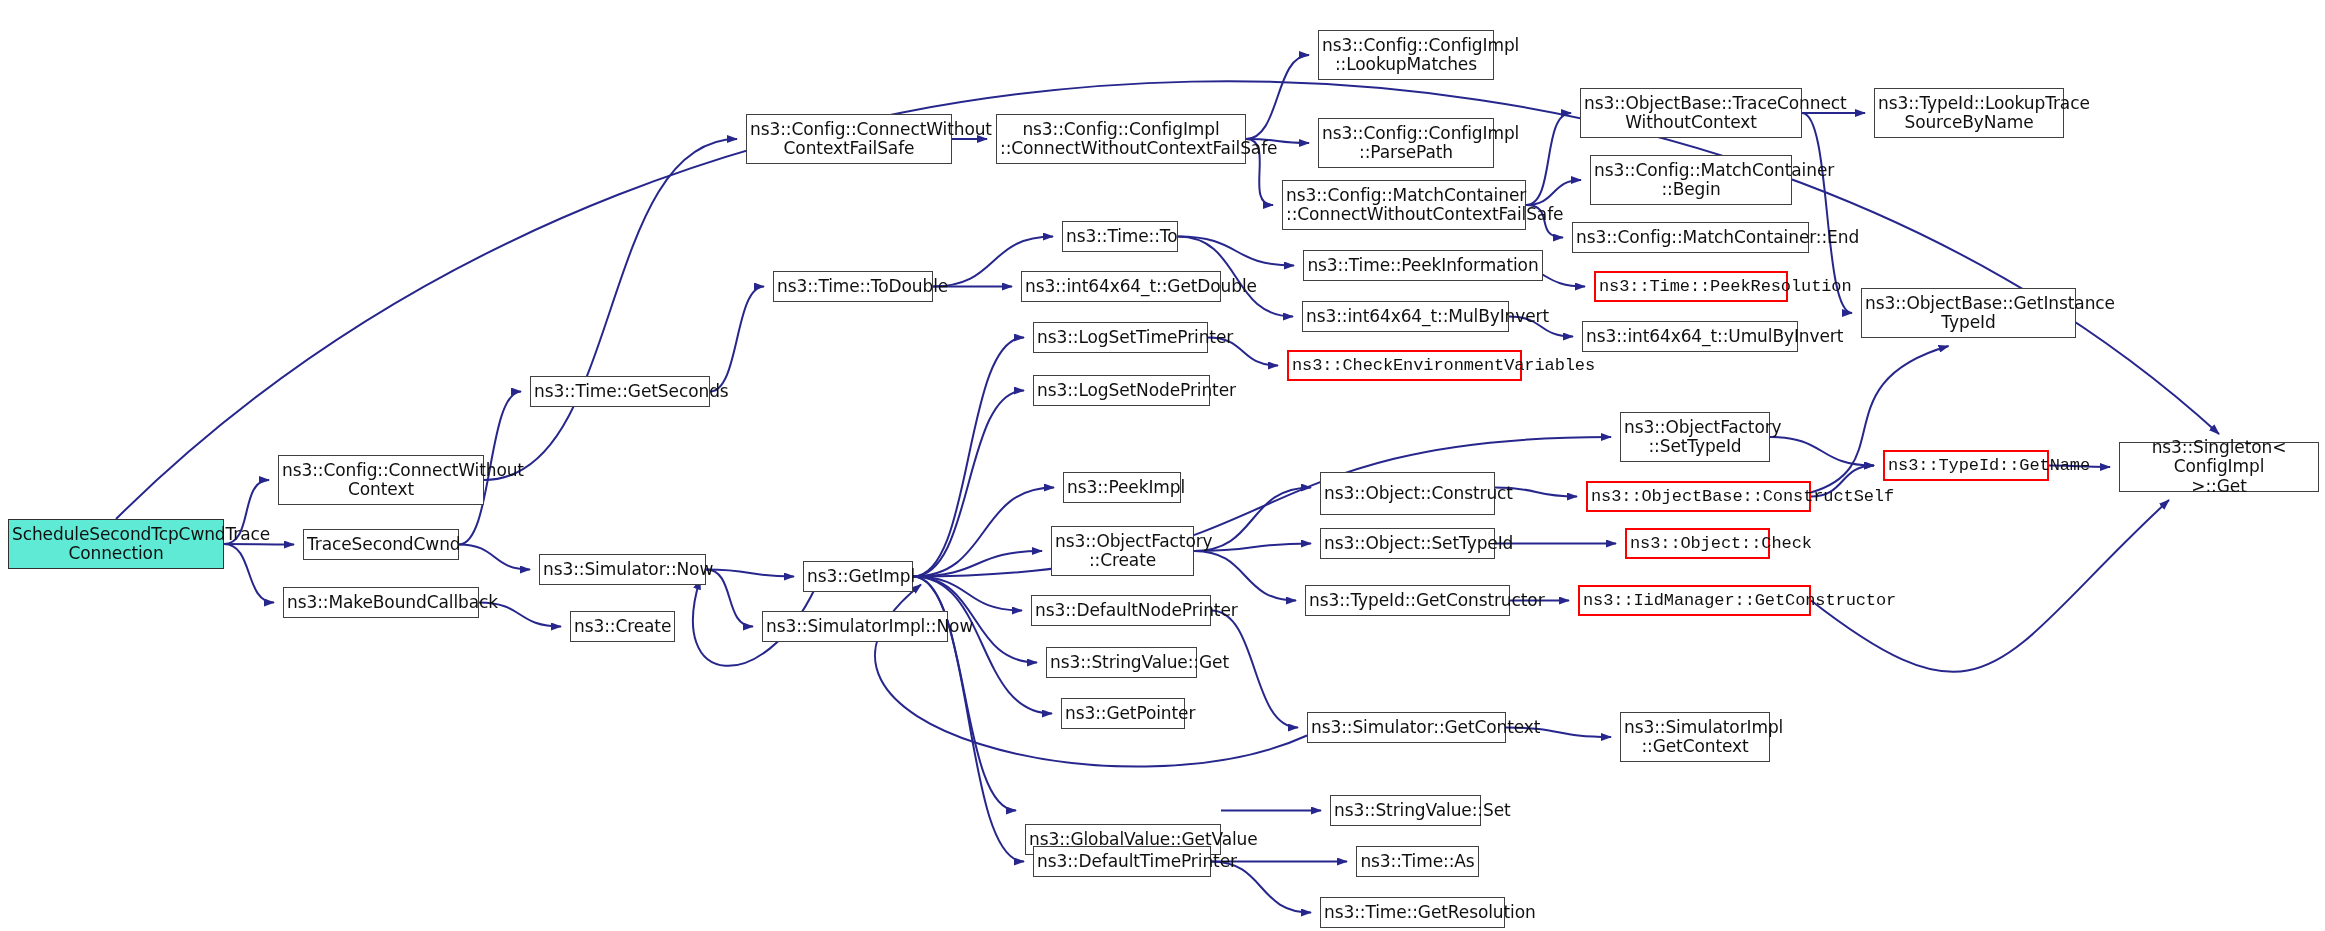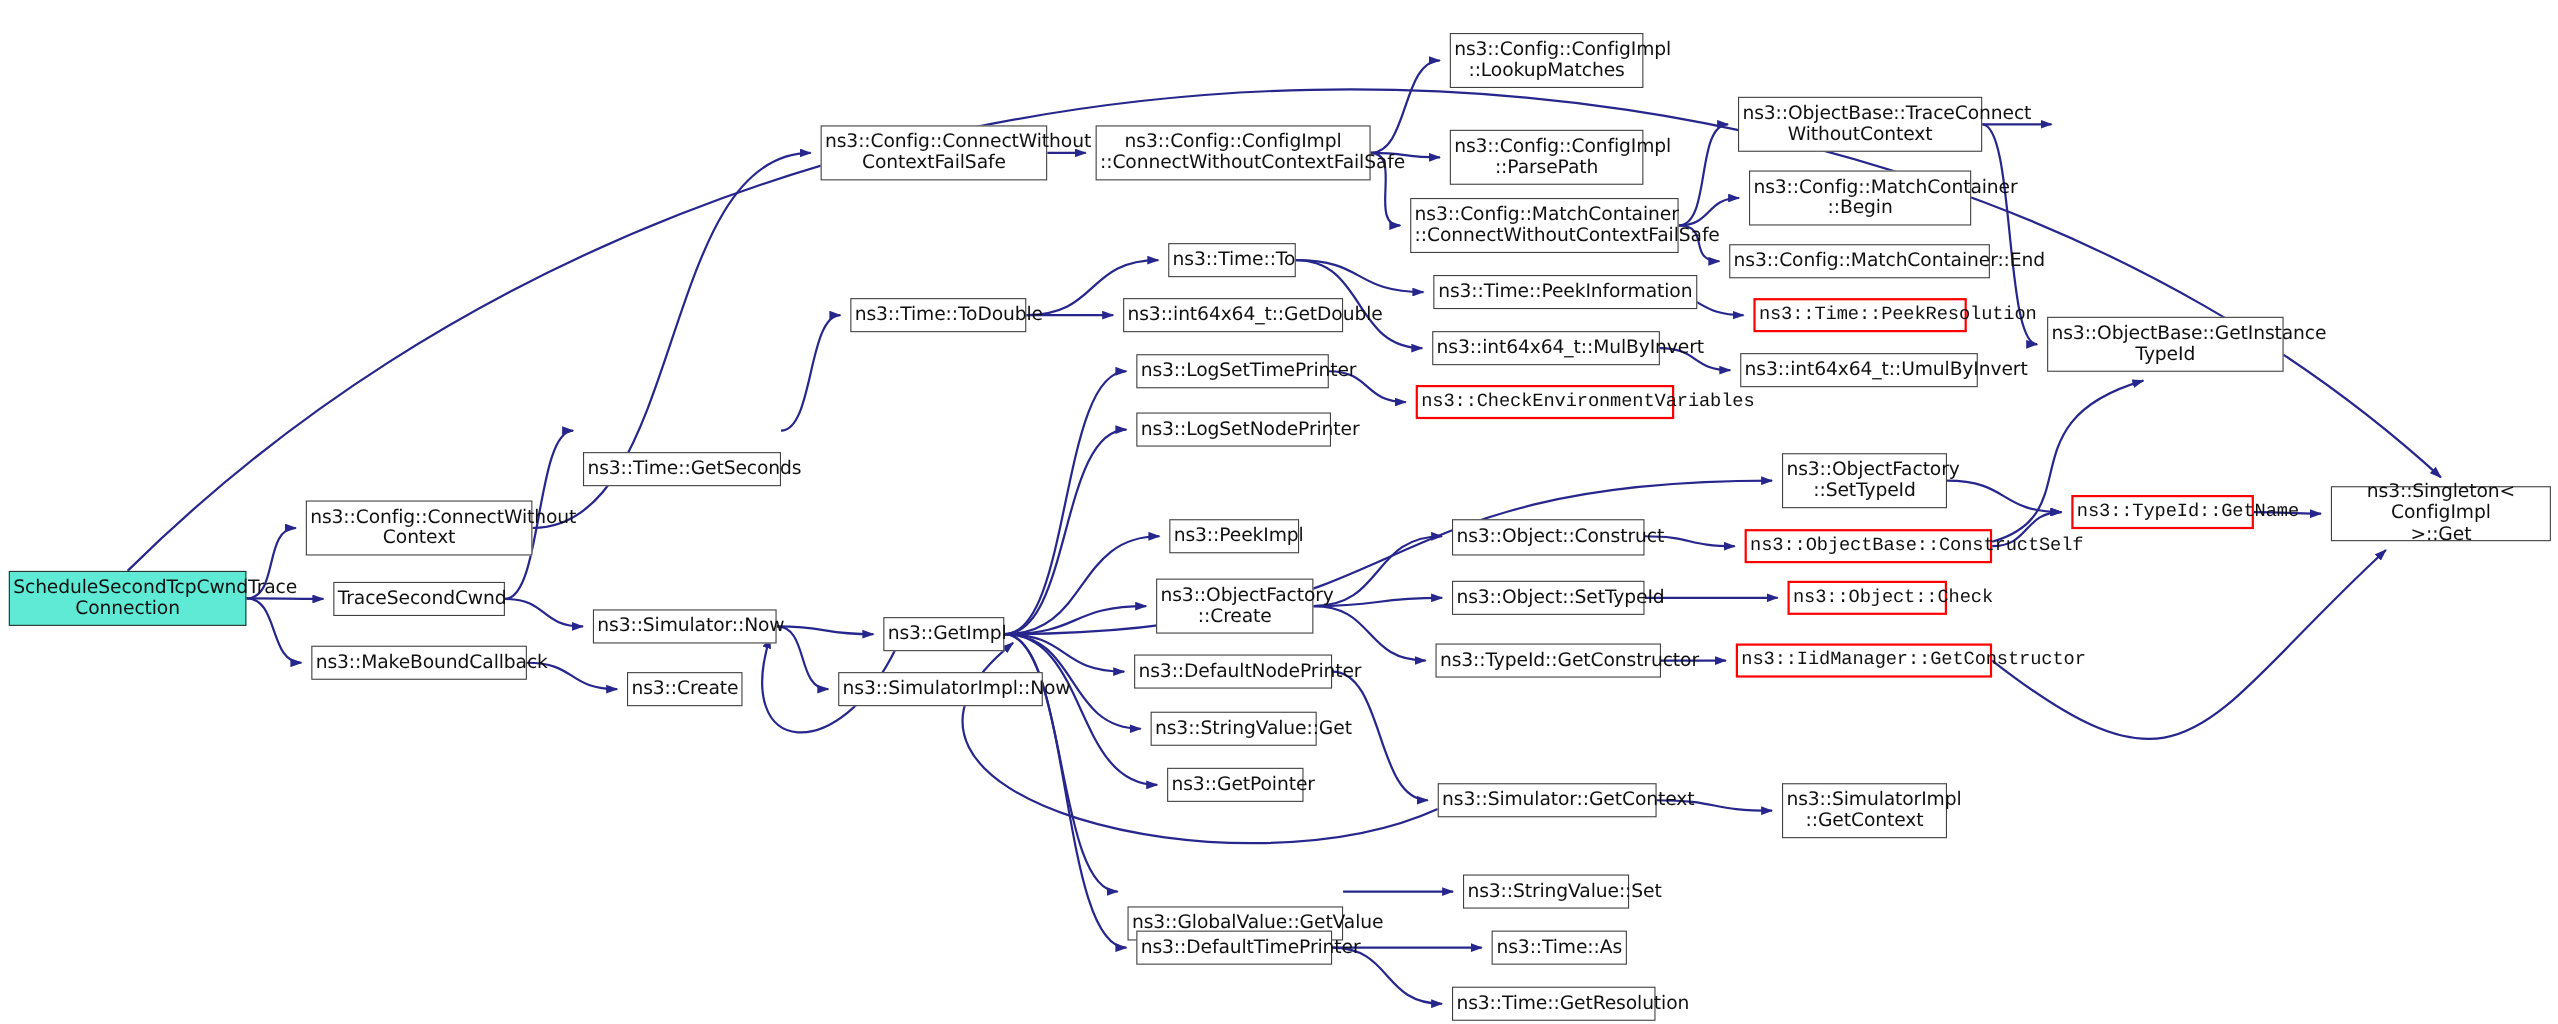--- a/index.html
+++ b/index.html
@@ -114,21 +114,21 @@
         <path d="M 1307 735.5 C 1127 817.5, 743 726.5, 921 584.5" marker-end="url(#ah)"></path>
         <path d="M 815 588.5 C 763 696.5, 666 689.5, 700 579.5" marker-end="url(#ah)"></path>
       </g>
   </svg>
 <div class="node highlight" style="left: 8px; top: 519px; width: 216px; height: 50px;"><span>ScheduleSecondTcpCwndTrace
 Connection</span></div>
     <div class="node" style="left: 278px; top: 455px; width: 206px; height: 50px;"><span>ns3::Config::ConnectWithout
 Context</span></div>
     <div class="node" style="left: 303px; top: 529px; width: 156px; height: 31px;"><span>TraceSecondCwnd</span></div>
     <div class="node" style="left: 283px; top: 587px; width: 196px; height: 31px;"><span>ns3::MakeBoundCallback</span></div>
-    <div class="node" style="left: 530px; top: 376px; width: 180px; height: 31px; margin-top: 35px;"><span>ns3::Time::GetSeconds</span></div>
+    <div class="node" style="left: 530px; top: 376px; width: 180px; height: 31px;"><span>ns3::Time::GetSeconds</span></div>
     <div class="node" style="left: 539px; top: 554px; width: 167px; height: 31px;"><span>ns3::Simulator::Now</span></div>
     <div class="node" style="left: 570px; top: 611px; width: 105px; height: 31px;"><span>ns3::Create</span></div>
     <div class="node" style="left: 746px; top: 114px; width: 206px; height: 50px;"><span>ns3::Config::ConnectWithout
 ContextFailSafe</span></div>
     <div class="node" style="left: 773px; top: 271px; width: 160px; height: 31px;"><span>ns3::Time::ToDouble</span></div>
     <div class="node" style="left: 803px; top: 561px; width: 110px; height: 31px;"><span>ns3::GetImpl</span></div>
     <div class="node" style="left: 762px; top: 611px; width: 186px; height: 31px;"><span>ns3::SimulatorImpl::Now</span></div>
     <div class="node" style="left: 996px; top: 114px; width: 250px; height: 50px;"><span>ns3::Config::ConfigImpl
 ::ConnectWithoutContextFailSafe</span></div>
     <div class="node" style="left: 1062px; top: 221px; width: 116px; height: 31px;"><span>ns3::Time::To</span></div>
@@ -145,39 +145,41 @@
     <div class="node" style="left: 1033px; top: 846px; width: 178px; height: 31px;"><span>ns3::DefaultTimePrinter</span></div>
     <div class="node" style="left: 1318px; top: 30px; width: 176px; height: 50px;"><span>ns3::Config::ConfigImpl
 ::LookupMatches</span></div>
     <div class="node" style="left: 1318px; top: 118px; width: 176px; height: 50px;"><span>ns3::Config::ConfigImpl
 ::ParsePath</span></div>
     <div class="node" style="left: 1282px; top: 180px; width: 244px; height: 50px;"><span>ns3::Config::MatchContainer
 ::ConnectWithoutContextFailSafe</span></div>
     <div class="node" style="left: 1303px; top: 250px; width: 240px; height: 31px;"><span>ns3::Time::PeekInformation</span></div>
     <div class="node" style="left: 1302px; top: 301px; width: 207px; height: 31px;"><span>ns3::int64x64_t::MulByInvert</span></div>
     <div class="node red" style="left: 1287px; top: 350px; width: 235px; height: 31px;"><span>ns3::CheckEnvironmentVariables</span></div>
-    <div class="node" style="left: 1320px; top: 472px; width: 175px; height: 33px;"><span>ns3::Object::Construct</span></div>
+    <div class="node" style="left: 1320px; top: 472px; width: 175px; height: 43px;"><span>ns3::Object::Construct</span></div>
     <div class="node" style="left: 1320px; top: 528px; width: 175px; height: 31px;"><span>ns3::Object::SetTypeId</span></div>
     <div class="node" style="left: 1305px; top: 585px; width: 205px; height: 31px;"><span>ns3::TypeId::GetConstructor</span></div>
     <div class="node" style="left: 1307px; top: 712px; width: 199px; height: 31px;"><span>ns3::Simulator::GetContext</span></div>
     <div class="node" style="left: 1330px; top: 795px; width: 151px; height: 31px;"><span>ns3::StringValue::Set</span></div>
     <div class="node" style="left: 1356px; top: 846px; width: 123px; height: 31px;"><span>ns3::Time::As</span></div>
     <div class="node" style="left: 1320px; top: 897px; width: 185px; height: 31px;"><span>ns3::Time::GetResolution</span></div>
     <div class="node" style="left: 1580px; top: 88px; width: 222px; height: 50px;"><span>ns3::ObjectBase::TraceConnect
 WithoutContext</span></div>
     <div class="node" style="left: 1590px; top: 155px; width: 202px; height: 50px;"><span>ns3::Config::MatchContainer
 ::Begin</span></div>
     <div class="node" style="left: 1572px; top: 222px; width: 237px; height: 31px;"><span>ns3::Config::MatchContainer::End</span></div>
     <div class="node red" style="left: 1594px; top: 271px; width: 194px; height: 31px;"><span>ns3::Time::PeekResolution</span></div>
     <div class="node" style="left: 1582px; top: 321px; width: 216px; height: 31px;"><span>ns3::int64x64_t::UmulByInvert</span></div>
     <div class="node" style="left: 1620px; top: 412px; width: 150px; height: 50px;"><span>ns3::ObjectFactory
 ::SetTypeId</span></div>
     <div class="node red" style="left: 1586px; top: 481px; width: 225px; height: 31px;"><span>ns3::ObjectBase::ConstructSelf</span></div>
     <div class="node red" style="left: 1625px; top: 528px; width: 145px; height: 31px;"><span>ns3::Object::Check</span></div>
     <div class="node red" style="left: 1578px; top: 585px; width: 233px; height: 31px;"><span>ns3::IidManager::GetConstructor</span></div>
     <div class="node" style="left: 1620px; top: 712px; width: 150px; height: 50px;"><span>ns3::SimulatorImpl
 ::GetContext</span></div>
+    <div class="node" style="left: 1874px; top: 88px; width: 190px; height: 50px;"><span>ns3::TypeId::LookupTrace
+SourceByName</span></div>
     <div class="node" style="left: 1861px; top: 288px; width: 215px; height: 50px;"><span>ns3::ObjectBase::GetInstance
 TypeId</span></div>
     <div class="node red" style="left: 1883px; top: 450px; width: 166px; height: 31px;"><span>ns3::TypeId::GetName</span></div>
     <div class="node" style="left: 2119px; top: 442px; width: 200px; height: 50px;"><span>ns3::Singleton&lt; ConfigImpl
 &gt;::Get</span></div>
   </div>
 
 </body></html>

